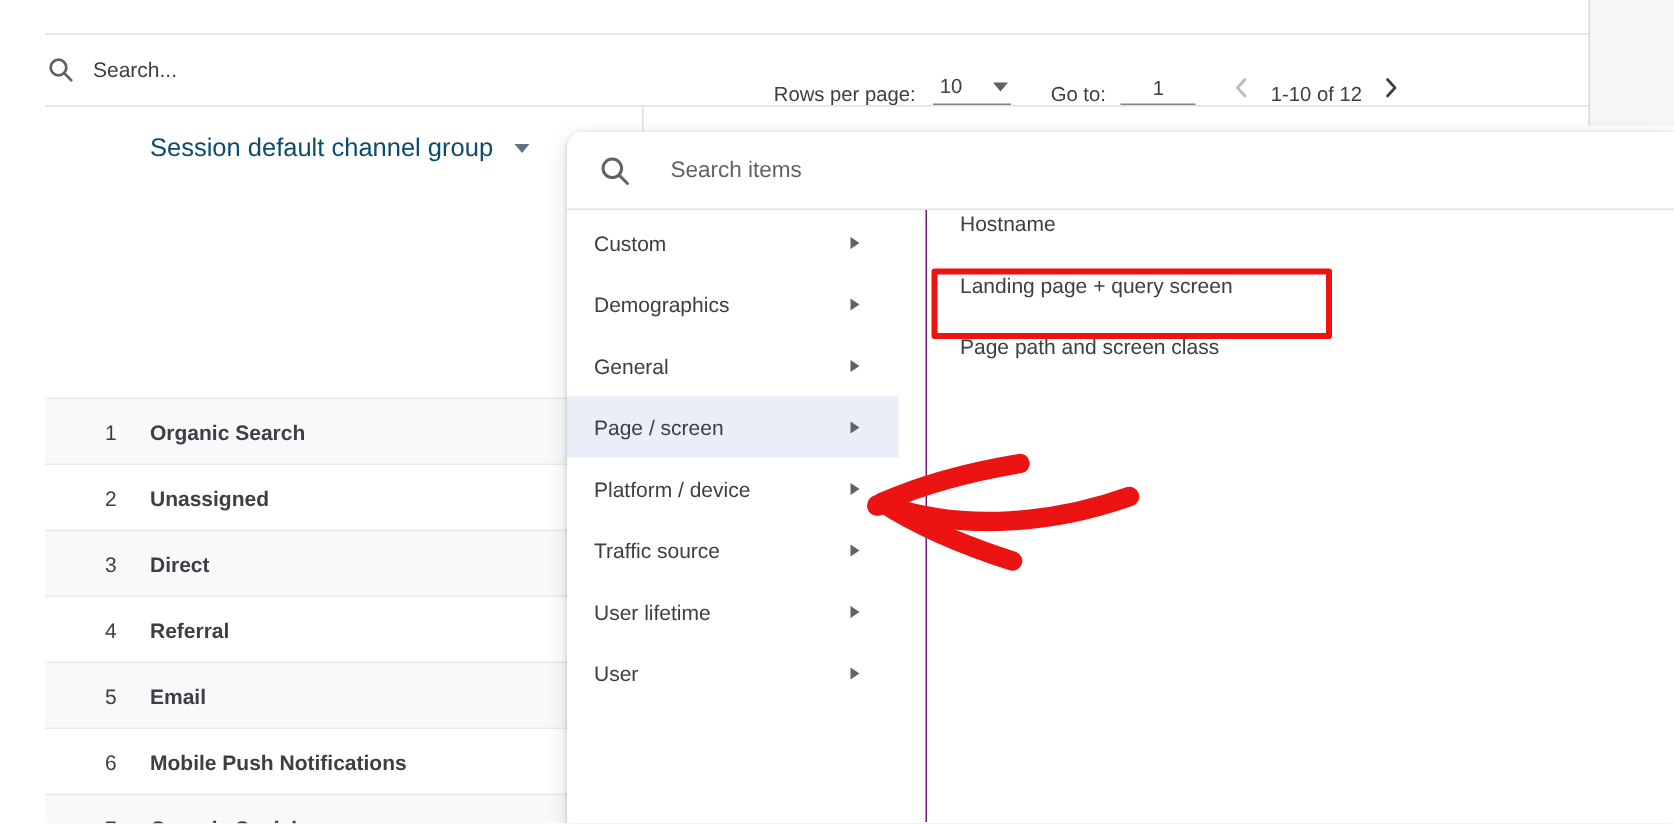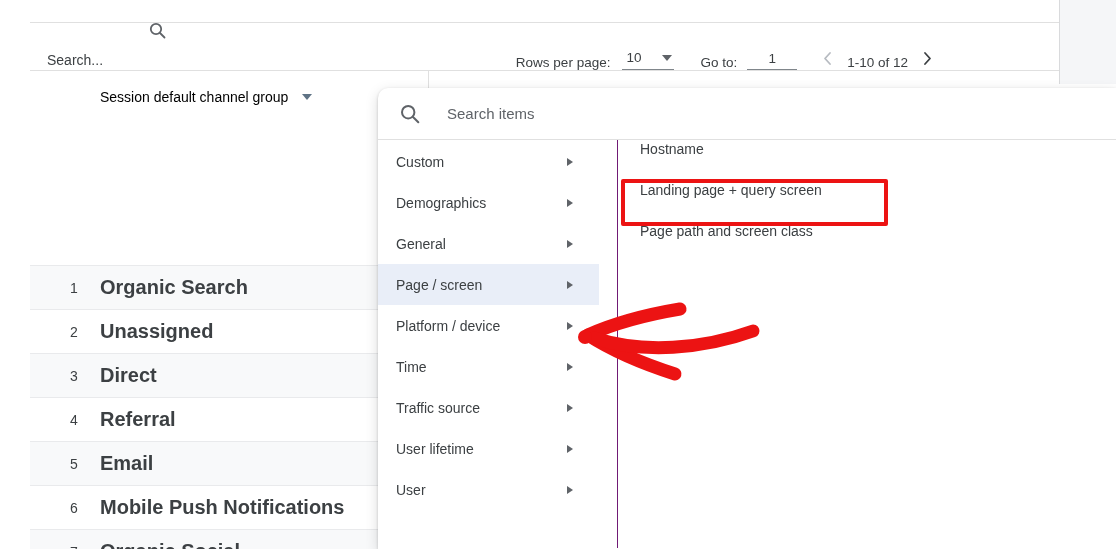--- a/index.html
+++ b/index.html
@@ -9,45 +9,45 @@
     background:#fff; font-family:"Liberation Sans", sans-serif; color:#3c4043;
   }
   .hline { position:absolute; height:1px; background:#e0e0e0; }
   .top-line { left:30px; width:1029px; top:22px; }
   .mid-line { left:30px; width:1029px; top:70px; }
   .col-divider { position:absolute; width:1px; background:#e0e0e0; left:428px; top:70px; height:19px; }
   .corner-gray { position:absolute; left:1059px; top:0; width:57px; height:84px; background:#f5f6f8; border-left:1px solid #d9dadc; }
 
   
   .topbar { position:absolute; left:30px; top:22px; height:48px; right:57px; }
-  .tb-search { position:absolute; left:17px; top:0; height:48px; display:flex; align-items:center; gap:13px;flex-direction:column; }
+  .tb-search { position:absolute; left:2px; top:0; height:48px; display:flex; align-items:center; gap:13px; }
   .tb-search svg { flex:0 0 auto; }
   .tb-search input { border:none; outline:none; font:14px "Liberation Sans",sans-serif; color:#3c4043; width:220px; background:transparent; }
   .tb-search input::placeholder { color:#3c4043; opacity:1; }
   .pagination { position:absolute; right:119px; top:0; height:48px; display:flex; align-items:flex-end; font-size:13.5px; color:#3c4043; }
   .rpp-select { display:flex; align-items:center; justify-content:space-between; width:52px; margin-left:12px; padding:2px 2px 4px 4px; border-bottom:1px solid #80868b; cursor:pointer; }
   .caret-down { width:0; height:0; border-left:5px solid transparent; border-right:5px solid transparent; border-top:6px solid #5f6368; }
   .goto-label { margin-left:26px; }
   .goto-input { width:50px; margin-left:10px; border:none; outline:none; border-bottom:1px solid #80868b; text-align:center; font:13.5px "Liberation Sans",sans-serif; color:#3c4043; padding-bottom:3px; background:transparent; }
   .pg-chevron { display:flex; align-items:center; justify-content:center; width:24px; height:24px; cursor:pointer; }
   .pg-prev { margin-left:18px; }
   .pg-range { margin:0 8px; }
   .pg-next { margin-right:0; }
 
   
   .dim-header { position:absolute; left:100px; top:89px; display:flex; align-items:center; gap:14px; cursor:pointer; }
-  .dim-header .dh-label { font-size:14px; color:#000000; }
+  .dim-header .dh-label { font-size:17px; color:#0c4a6e; }
   .dim-header .caret-down { border-top-color:#5f7385; }
 
   
   .rows { position:absolute; left:30px; top:265px; width:348px; }
   .row { height:44px; display:flex; align-items:center; border-top:1px solid #e9eaec; }
   .row:nth-child(odd) { background:#f8f9fa; }
   .row .r-num { width:28px; margin-left:40px; font-size:14px; color:#3c4043; }
-  .row .r-name { margin-left:2px; font-size:20px; font-weight:bold; color:#3c4043; }
+  .row .r-name { margin-left:2px; font-size:14px; font-weight:bold; color:#3c4043; }
 
   
   .panel { position:absolute; left:378px; top:88px; right:0; bottom:0; background:#fff;
     border-radius:10px 0 0 0; box-shadow:0 1px 3px rgba(0,0,0,.18), 0 4px 14px rgba(0,0,0,.14); }
   .panel-search { height:52px; display:flex; align-items:center; padding-left:22px; border-bottom:1px solid #e0e0e0; }
   .panel-search input { border:none; outline:none; margin-left:27px; flex:1; font:15px "Liberation Sans",sans-serif; color:#3c4043; background:transparent; }
   .panel-search input::placeholder { color:#5f6368; opacity:1; }
   .panel-body { display:flex; height:calc(100% - 53px); }
   .cat-col { width:240px; border-right:1px solid #701a75; padding-top:1px; }
   .cat-item { height:41px; margin-right:18px; padding:0 26px 0 18px; display:flex; align-items:center; justify-content:space-between; font-size:14px; color:#3c4043; cursor:pointer; }
@@ -161,24 +161,20 @@
         </div>
         <div class="cat-item active">
           <span>Page / screen</span>
           <span class="arrow-right"></span>
         </div>
         <div class="cat-item">
           <span>Platform / device</span>
           <span class="arrow-right"></span>
         </div>
         <div class="cat-item">
-          <span>Time</span>
-          <span class="arrow-right"></span>
-        </div>
-        <div class="cat-item">
           <span>Traffic source</span>
           <span class="arrow-right"></span>
         </div>
         <div class="cat-item">
           <span>User lifetime</span>
           <span class="arrow-right"></span>
         </div>
         <div class="cat-item">
           <span>User</span>
           <span class="arrow-right"></span>

